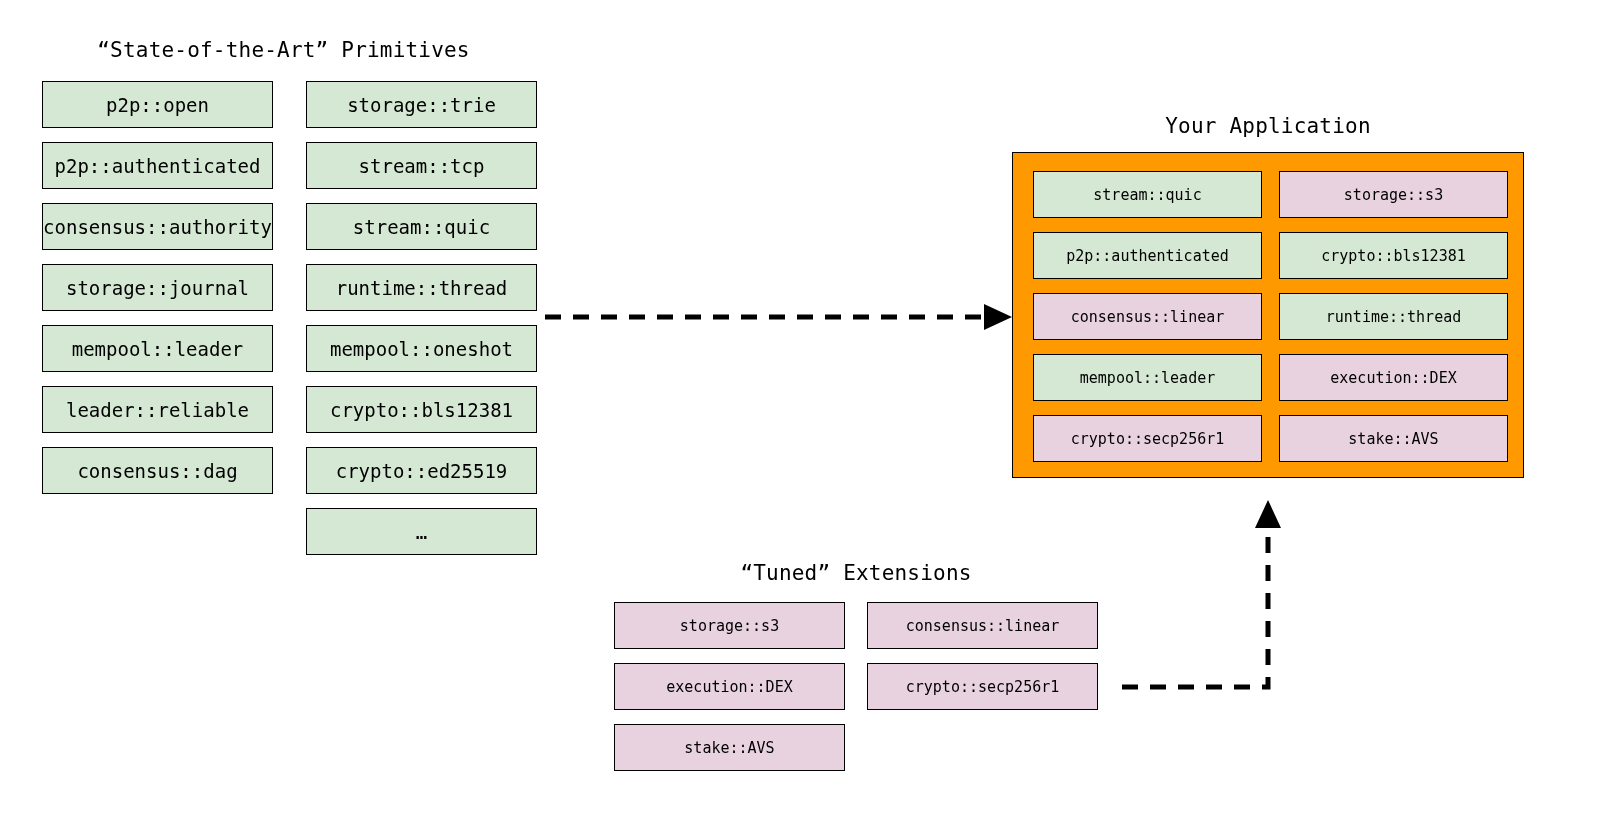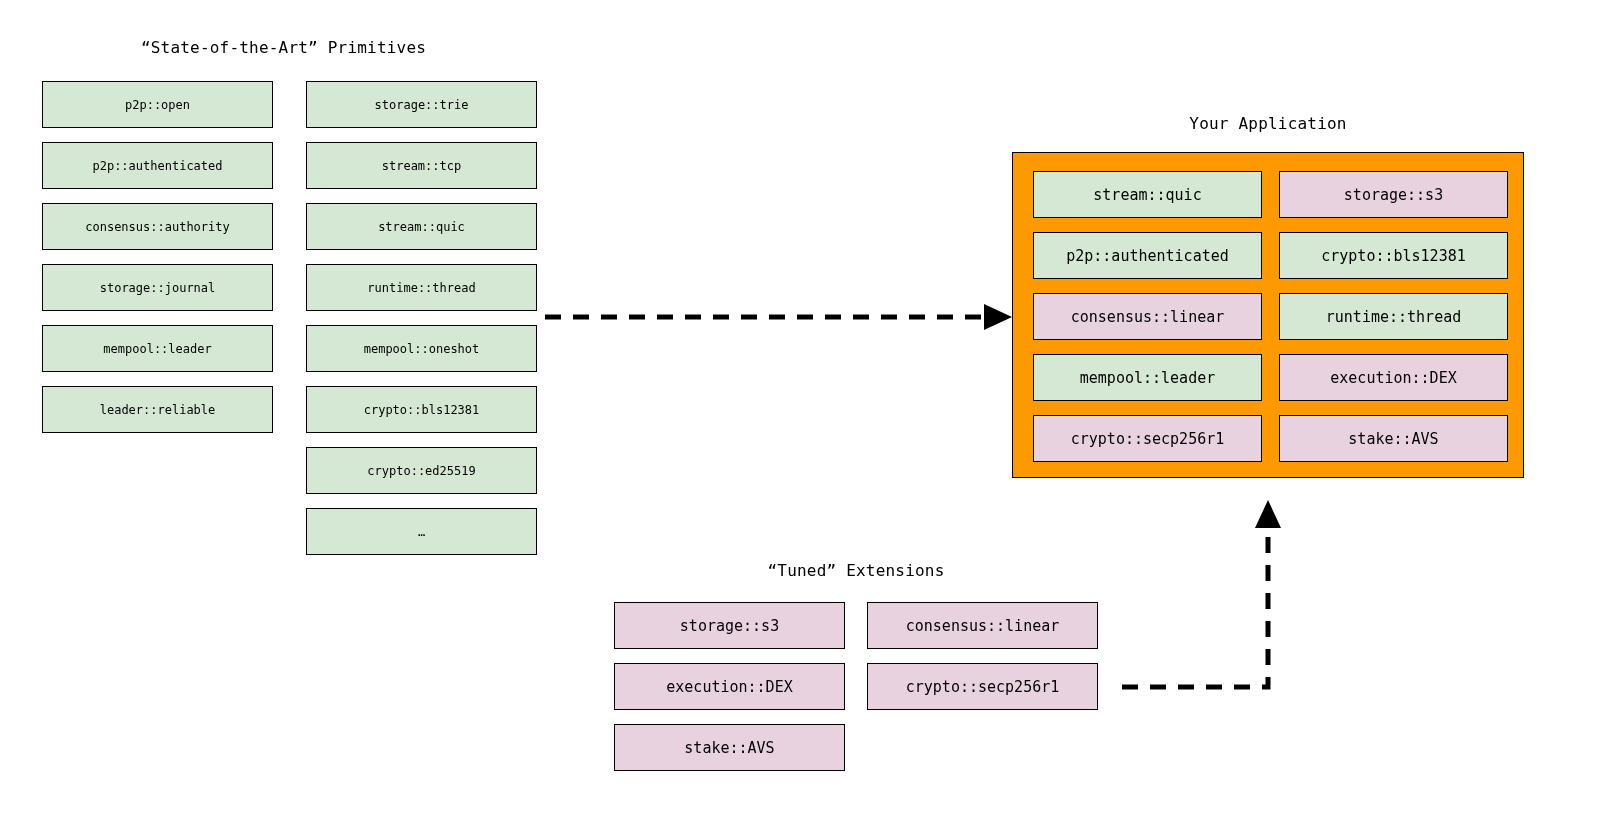--- a/index.html
+++ b/index.html
@@ -17,21 +17,21 @@
   }
   #canvas {
     position: relative;
     width: 1600px;
     height: 836px;
   }
 
   
   .section-title {
     position: absolute;
-    font-size: 16px;
+    font-size: 21px;
     color: #000000;
     white-space: nowrap;
     letter-spacing: 0.2px;
     text-align: center;
   }
 
   
   #sota-col-1, #sota-col-2 {
     position: absolute;
     width: 231px;
@@ -41,21 +41,21 @@
   .sota-cell {
     position: relative;
     height: 47px;
     margin-bottom: 14px;
     box-sizing: border-box;
     border: 1.6px solid #000000;
     background: #d5e8d4;
     display: flex;
     align-items: center;
     justify-content: center;
-    font-size: 12px;
+    font-size: 19px;
     color: #000000;
     white-space: nowrap;
   }
 
   
   #app-panel {
     position: absolute;
     left: 1012px;
     top: 152px;
     width: 512px;
@@ -140,20 +140,23 @@
       </div>
       <div class="sota-cell">
         <span>storage::journal</span>
       </div>
       <div class="sota-cell">
         <span>mempool::leader</span>
       </div>
       <div class="sota-cell">
         <span>leader::reliable</span>
       </div>
+      <div class="sota-cell">
+        <span>consensus::dag</span>
+      </div>
     </div>
   <div id="sota-col-2">
       <div class="sota-cell">
         <span>storage::trie</span>
       </div>
       <div class="sota-cell">
         <span>stream::tcp</span>
       </div>
       <div class="sota-cell">
         <span>stream::quic</span>

